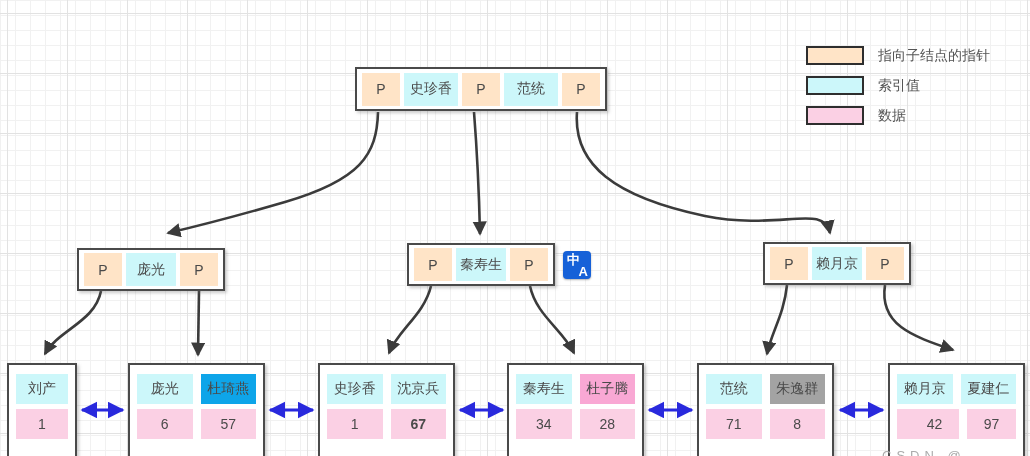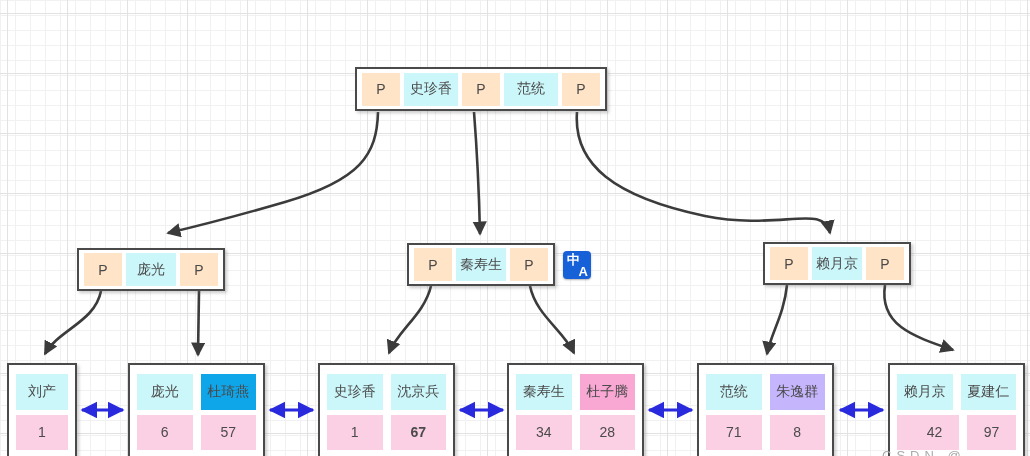--- a/index.html
+++ b/index.html
@@ -28,21 +28,21 @@
   .cell.key{flex:1;}
   .root{left:355px;top:67px;width:252px;height:44px;}
   .internal-0{left:77px;top:248px;width:148px;height:43px;}
   .internal-1{left:407px;top:243px;width:148px;height:43px;}
   .internal-2{left:763px;top:242px;width:148px;height:43px;}
   .leaf{
     position:absolute;top:363px;height:95px;background:#fff;border:2px solid #4a4a4a;
     box-sizing:border-box;box-shadow:2px 2px 3px rgba(110,110,110,.35);
     padding:9px 7px 6px 7px;display:flex;flex-direction:column;gap:5px;
   }
-  .leaf .lrow{display:flex;gap:8px;height:36px;}
+  .leaf .lrow{display:flex;gap:8px;height:30px;}
   .leaf .lcell{flex:1;display:flex;align-items:center;justify-content:center;font-size:14px;color:#4a4a4a;white-space:nowrap;}
   .leaf-0{left:7px;width:70px;}
   .leaf-1{left:128px;width:137px;}
   .leaf-2{left:318px;width:137px;}
   .leaf-3{left:507px;width:137px;}
   .leaf-4{left:697px;width:137px;}
   .leaf-5{left:888px;width:137px;}
   .legend{position:absolute;left:806px;top:44px;}
   .legend-row{display:flex;align-items:center;height:23px;margin-bottom:7px;}
   .legend-swatch{width:58px;height:19px;border:2px solid #2e2e2e;box-sizing:border-box;flex:none;}
@@ -86,20 +86,34 @@
     <path d="M787,285 C784,315 771,333 767,354" fill="none" stroke="#3b3b3b" stroke-width="2.6" marker-end="url(#blackhead)"></path>
     <path d="M885,285 C879,325 912,336 953,350" fill="none" stroke="#3b3b3b" stroke-width="2.6" marker-end="url(#blackhead)"></path>
 
     <line x1="82" y1="410" x2="123" y2="410" stroke="#2929dd" stroke-width="3" marker-start="url(#bluehead)" marker-end="url(#bluehead)"></line>
     <line x1="270" y1="410" x2="313" y2="410" stroke="#2929dd" stroke-width="3" marker-start="url(#bluehead)" marker-end="url(#bluehead)"></line>
     <line x1="460" y1="410" x2="503" y2="410" stroke="#2929dd" stroke-width="3" marker-start="url(#bluehead)" marker-end="url(#bluehead)"></line>
     <line x1="649" y1="410" x2="692" y2="410" stroke="#2929dd" stroke-width="3" marker-start="url(#bluehead)" marker-end="url(#bluehead)"></line>
     <line x1="840" y1="410" x2="883" y2="410" stroke="#2929dd" stroke-width="3" marker-start="url(#bluehead)" marker-end="url(#bluehead)"></line>
   </svg>
 
+  <div class="legend" id="legend">
+      <div class="legend-row">
+        <div class="legend-swatch" style="background: rgb(255, 228, 199);"></div>
+        <span class="legend-label">指向子结点的指针</span>
+      </div>
+      <div class="legend-row">
+        <div class="legend-swatch" style="background: rgb(204, 247, 250);"></div>
+        <span class="legend-label">索引值</span>
+      </div>
+      <div class="legend-row">
+        <div class="legend-swatch" style="background: rgb(251, 208, 228);"></div>
+        <span class="legend-label">数据</span>
+      </div>
+    </div>
 
   <div class="node root">
       <div class="cell pointer" style="background: rgb(255, 228, 199);">P</div>
       <div class="cell key" style="background: rgb(204, 247, 250);">史珍香</div>
       <div class="cell pointer" style="background: rgb(255, 228, 199);">P</div>
       <div class="cell key" style="background: rgb(204, 247, 250);">范统</div>
       <div class="cell pointer" style="background: rgb(255, 228, 199);">P</div>
     </div>
 
   <div class="node internal-0">
@@ -152,21 +166,21 @@
         <div class="lcell" style="background: #f9a8d4;">杜子腾</div>
       </div>
       <div class="lrow">
         <div class="lcell" style="background: rgb(251, 208, 228);">34</div>
         <div class="lcell" style="background: rgb(251, 208, 228);">28</div>
       </div>
     </div>
   <div class="leaf leaf-4">
       <div class="lrow">
         <div class="lcell" style="background: rgb(204, 247, 250);">范统</div>
-        <div class="lcell" style="background: #c4b5fd;">朱逸群</div>
+        <div class="lcell" style="background: #a3a3a3;">朱逸群</div>
       </div>
       <div class="lrow">
         <div class="lcell" style="background: rgb(251, 208, 228);">71</div>
         <div class="lcell" style="background: rgb(251, 208, 228);">8</div>
       </div>
     </div>
   <div class="leaf leaf-5">
       <div class="lrow">
         <div class="lcell" style="background: rgb(204, 247, 250);">赖月京</div>
         <div class="lcell" style="background: rgb(204, 247, 250);">夏建仁</div>

